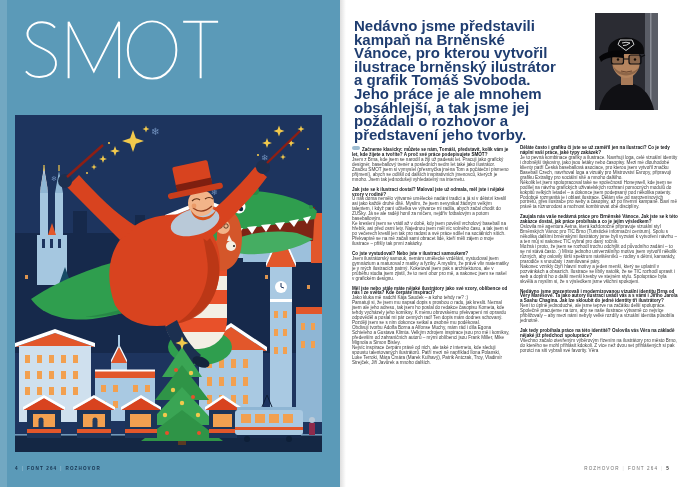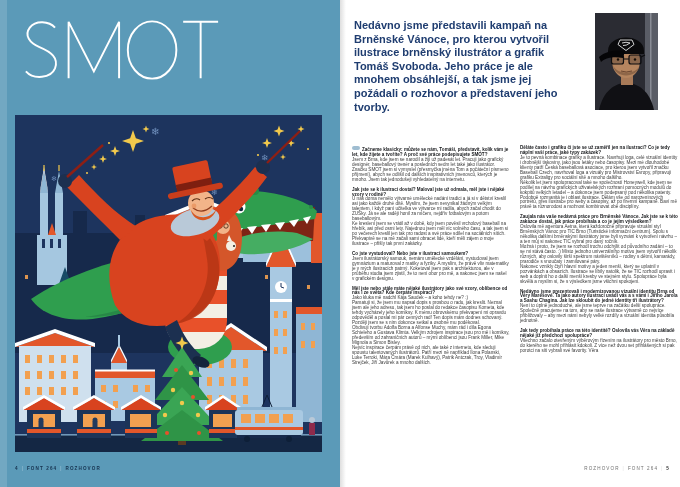--- a/index.html
+++ b/index.html
@@ -10,21 +10,21 @@
   .smot-title{position:absolute;left:22px;top:14px;width:200px;height:72px;}
   .sr{position:absolute;width:1px;height:1px;overflow:hidden;clip:rect(0 0 0 0);white-space:nowrap;}
   .illustration{position:absolute;left:15px;top:115px;width:307px;height:337px;margin:0;}
   .footer{position:absolute;top:466px;font-size:4.6px;letter-spacing:1.1px;font-weight:bold;white-space:nowrap;}
   .footer .sep{opacity:.55;font-weight:normal;padding:0 3px;}
   .footer-left{left:15px;color:#16324f;}
   .footer-left .sep{color:#dce9f1;}
   
   .page-right{position:relative;width:340px;height:487px;background:#ffffff;flex:none;}
   .page-right::before{content:"";position:absolute;left:0;top:0;width:6px;height:100%;background:linear-gradient(to right,rgba(0,0,0,.13),rgba(0,0,0,0));}
-  .intro{position:absolute;left:14px;top:19px;width:208px;margin:0;font-size:11px;line-height:13.6px;font-weight:bold;color:#1f3d70;}
+  .intro{position:absolute;left:14px;top:19px;width:208px;margin:0;font-size:15px;line-height:13.6px;font-weight:bold;color:#1f3d70;}
   .portrait{position:absolute;left:255px;top:13px;width:63px;height:97px;margin:0;}
   .cols{position:absolute;left:12px;top:146px;display:flex;gap:10px;}
   .col{width:158px;font-size:4.6px;line-height:4.95px;color:#3c3c3c;text-align:left;}
   .col p{margin:0;}
   .col p.q{font-weight:bold;color:#17191c;}
   .col p.a + p.q, .col p.q + p.q{margin-top:4.9px;}
   .badge{display:inline-block;width:8px;height:4px;border-radius:2px;background:#9fbdd1;margin-right:2px;vertical-align:1px;}
   .footer-right{right:10px;color:#6f6f6f;font-weight:normal;}
   .footer-right .sep{color:#c3c3c3;}
   .footer-right .pn{font-weight:bold;color:#333;}

